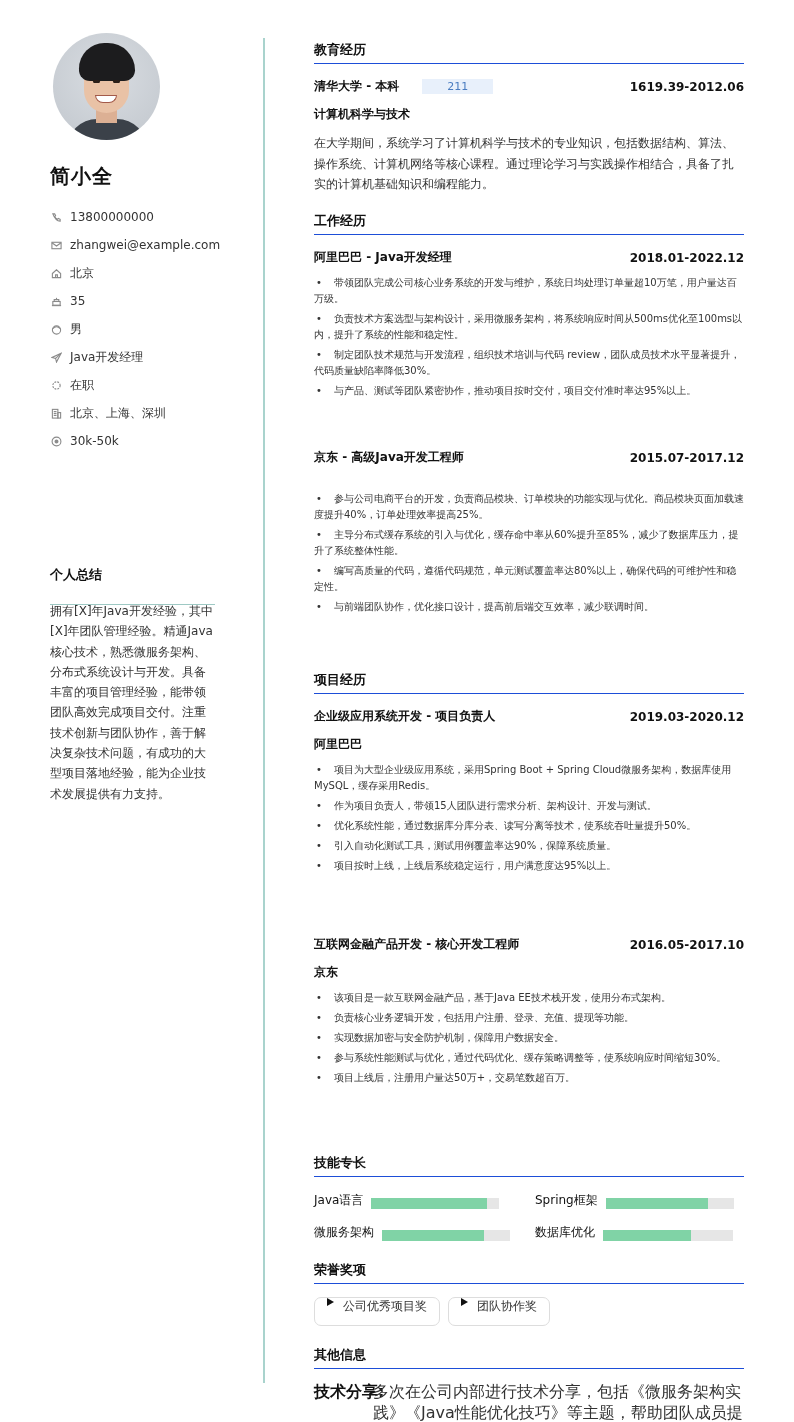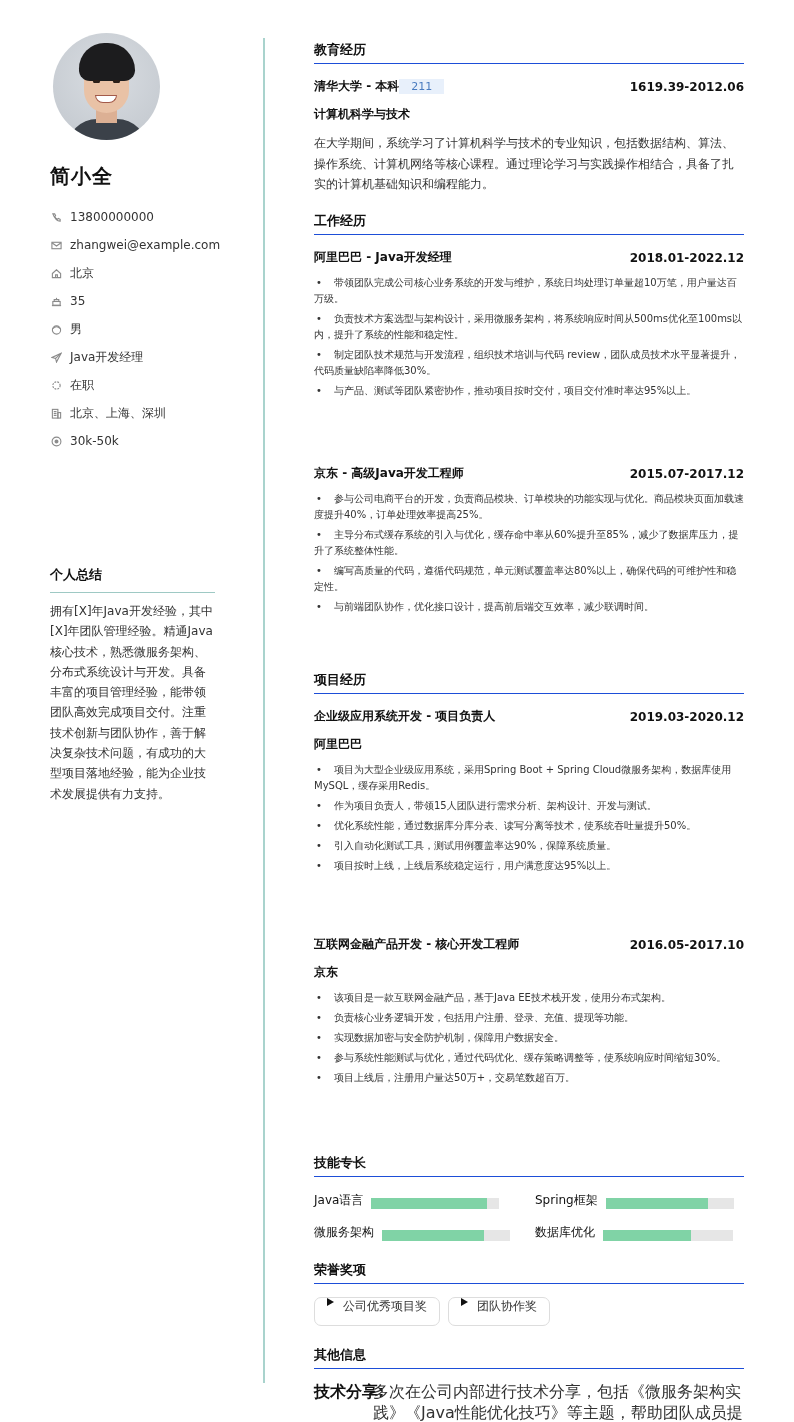--- a/index.html
+++ b/index.html
@@ -17,30 +17,30 @@
   .avatar .neck { position: absolute; left: 43px; top: 76px; width: 21px; height: 14px; background: #dcb094; }
 
   .name { position: absolute; left: 0; top: 163px; font-size: 20px; font-weight: bold; color: #111; letter-spacing: 1px; }
 
   .info-list { position: absolute; left: 0; top: 203px; }
   .info-item { display: flex; align-items: center; height: 28px; font-size: 12px; color: #333; }
   .info-item .ico { width: 12px; height: 12px; margin-right: 8px; display: inline-flex; align-items: center; justify-content: center; color: #888; }
   .info-item svg { width: 11px; height: 11px; stroke: #8a8a8a; fill: none; stroke-width: 1.2; }
 
   .summary-title { position: absolute; left: 0; top: 566px; width: 165px; font-size: 13px; font-weight: bold; color: #111;
-                   padding-bottom: 8px; border-bottom: 1px solid #9ec9c4; }
+                   padding-bottom: 20px; border-bottom: 1px solid #9ec9c4; }
   .summary-text { position: absolute; left: 0; top: 601px; width: 165px; font-size: 12px; line-height: 20.3px; color: #333; }
 
   .divider { position: absolute; left: 263px; top: 38px; width: 2px; height: 1345px; background: #a9d3cd; }
 
   .main { position: absolute; left: 314px; top: 0; width: 430px; }
   .sec-title { position: absolute; left: 0; width: 430px; font-size: 13px; font-weight: bold; color: #111;
                padding-bottom: 4px; border-bottom: 1px solid #1d4ed8; }
   .row { position: absolute; left: 0; width: 430px; display: flex; justify-content: space-between; align-items: center; font-size: 12px; font-weight: bold; color: #111; }
-  .badge { display: inline-block; margin-left: 0; background: #e8f0fb; color: #4a7cc0; font-weight: normal; font-size: 11px; padding: 1px 12px; }
+  .badge { display: inline-block; margin-left: 23px; background: #e8f0fb; color: #4a7cc0; font-weight: normal; font-size: 11px; padding: 1px 25px; }
   .sub { position: absolute; left: 0; font-size: 12px; font-weight: bold; color: #111; }
   .para { position: absolute; left: 0; width: 430px; font-size: 12px; line-height: 20.5px; color: #333; }
   .bullets { position: absolute; left: 0; width: 430px; list-style: none; }
   .bullets li { font-size: 10px; line-height: 16px; color: #333; margin-bottom: 4px; }
   .bullets li::before { content: "•"; display: inline-block; width: 18px; padding-left: 2px; color: #333; }
 
   .skill { position: absolute; display: flex; align-items: flex-end; font-size: 12px; color: #111; }
   .skill .bar { height: 11px; background: #e6e6e6; margin-left: 8px; position: relative; }
   .skill .fill { position: absolute; left: 0; top: 0; height: 11px; background: #80d3a6; }
 
@@ -176,21 +176,21 @@
     <span>阿里巴巴 - Java开发经理</span>
     <span>2018.01-2022.12</span>
   </div>
   <ul class="bullets" style="top:275px">
     <li>带领团队完成公司核心业务系统的开发与维护，系统日均处理订单量超10万笔，用户量达百万级。</li>
     <li>负责技术方案选型与架构设计，采用微服务架构，将系统响应时间从500ms优化至100ms以内，提升了系统的性能和稳定性。</li>
     <li>制定团队技术规范与开发流程，组织技术培训与代码 review，团队成员技术水平显著提升，代码质量缺陷率降低30%。</li>
     <li>与产品、测试等团队紧密协作，推动项目按时交付，项目交付准时率达95%以上。</li>
   </ul>
 
-  <div class="row" style="top:465px">
+  <div class="row" style="top:449px">
     <span>京东 - 高级Java开发工程师</span>
     <span>2015.07-2017.12</span>
   </div>
   <ul class="bullets" style="top:491px">
     <li>参与公司电商平台的开发，负责商品模块、订单模块的功能实现与优化。商品模块页面加载速度提升40%，订单处理效率提高25%。</li>
     <li>主导分布式缓存系统的引入与优化，缓存命中率从60%提升至85%，减少了数据库压力，提升了系统整体性能。</li>
     <li>编写高质量的代码，遵循代码规范，单元测试覆盖率达80%以上，确保代码的可维护性和稳定性。</li>
     <li>与前端团队协作，优化接口设计，提高前后端交互效率，减少联调时间。</li>
   </ul>
 

